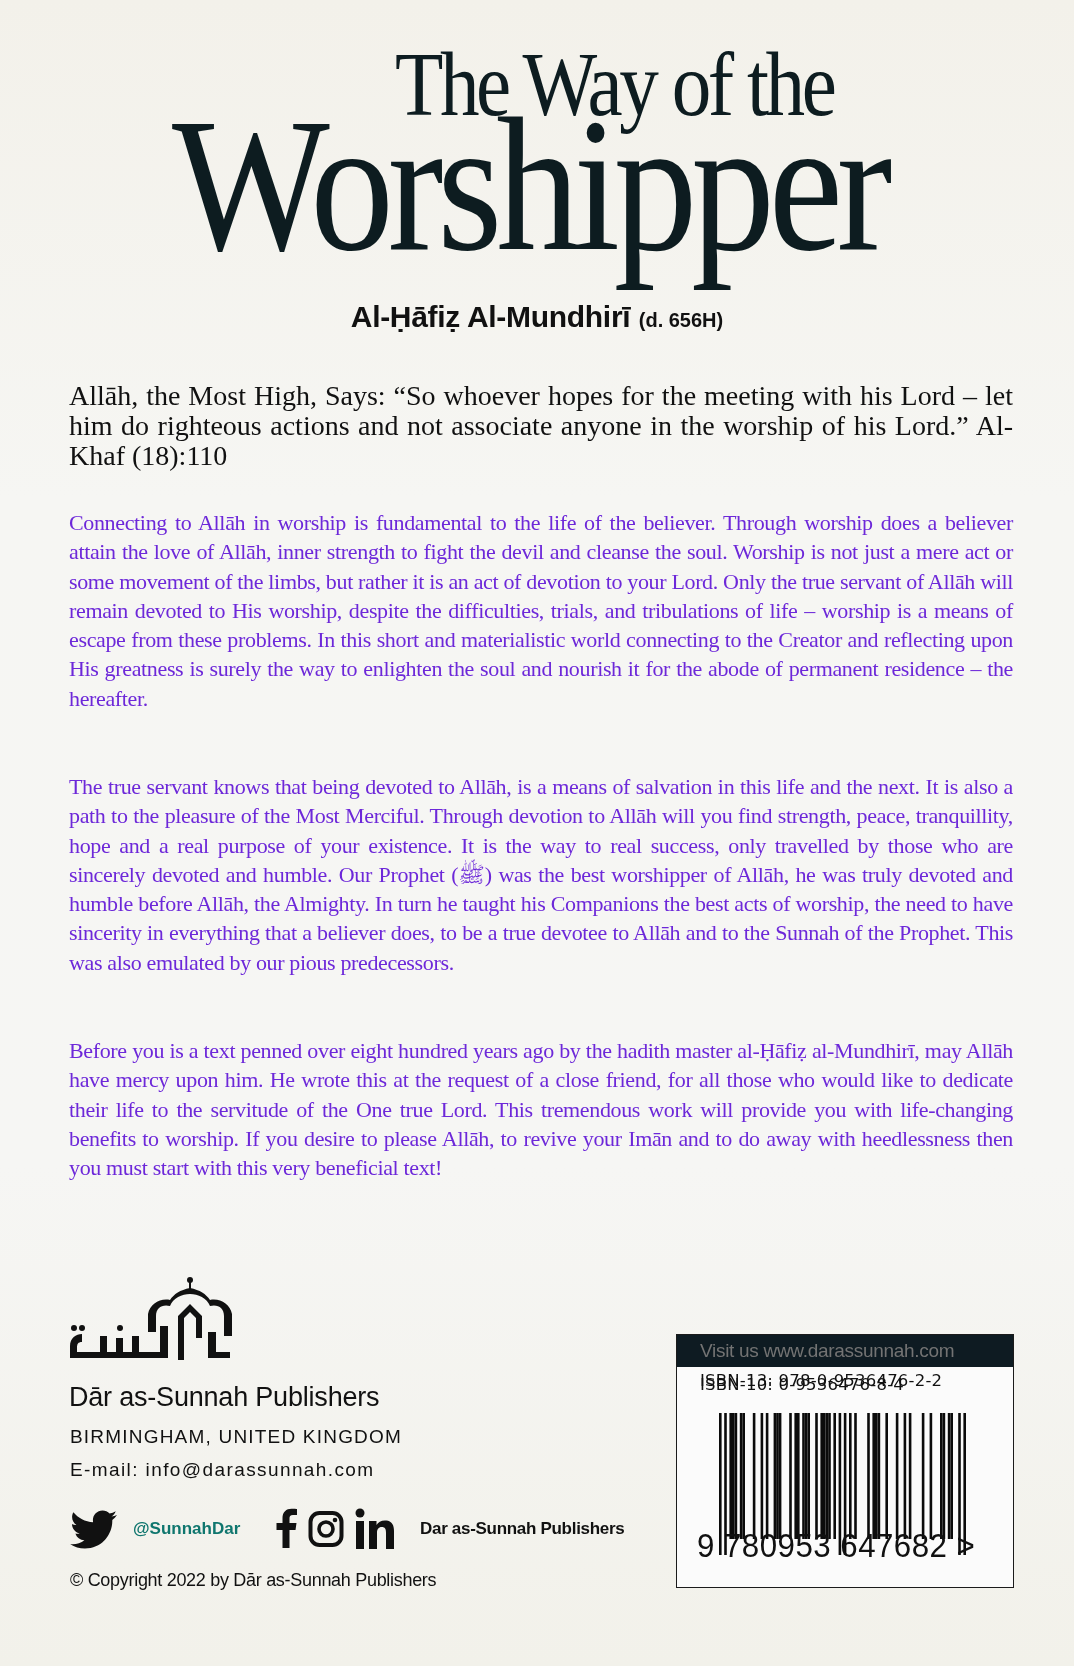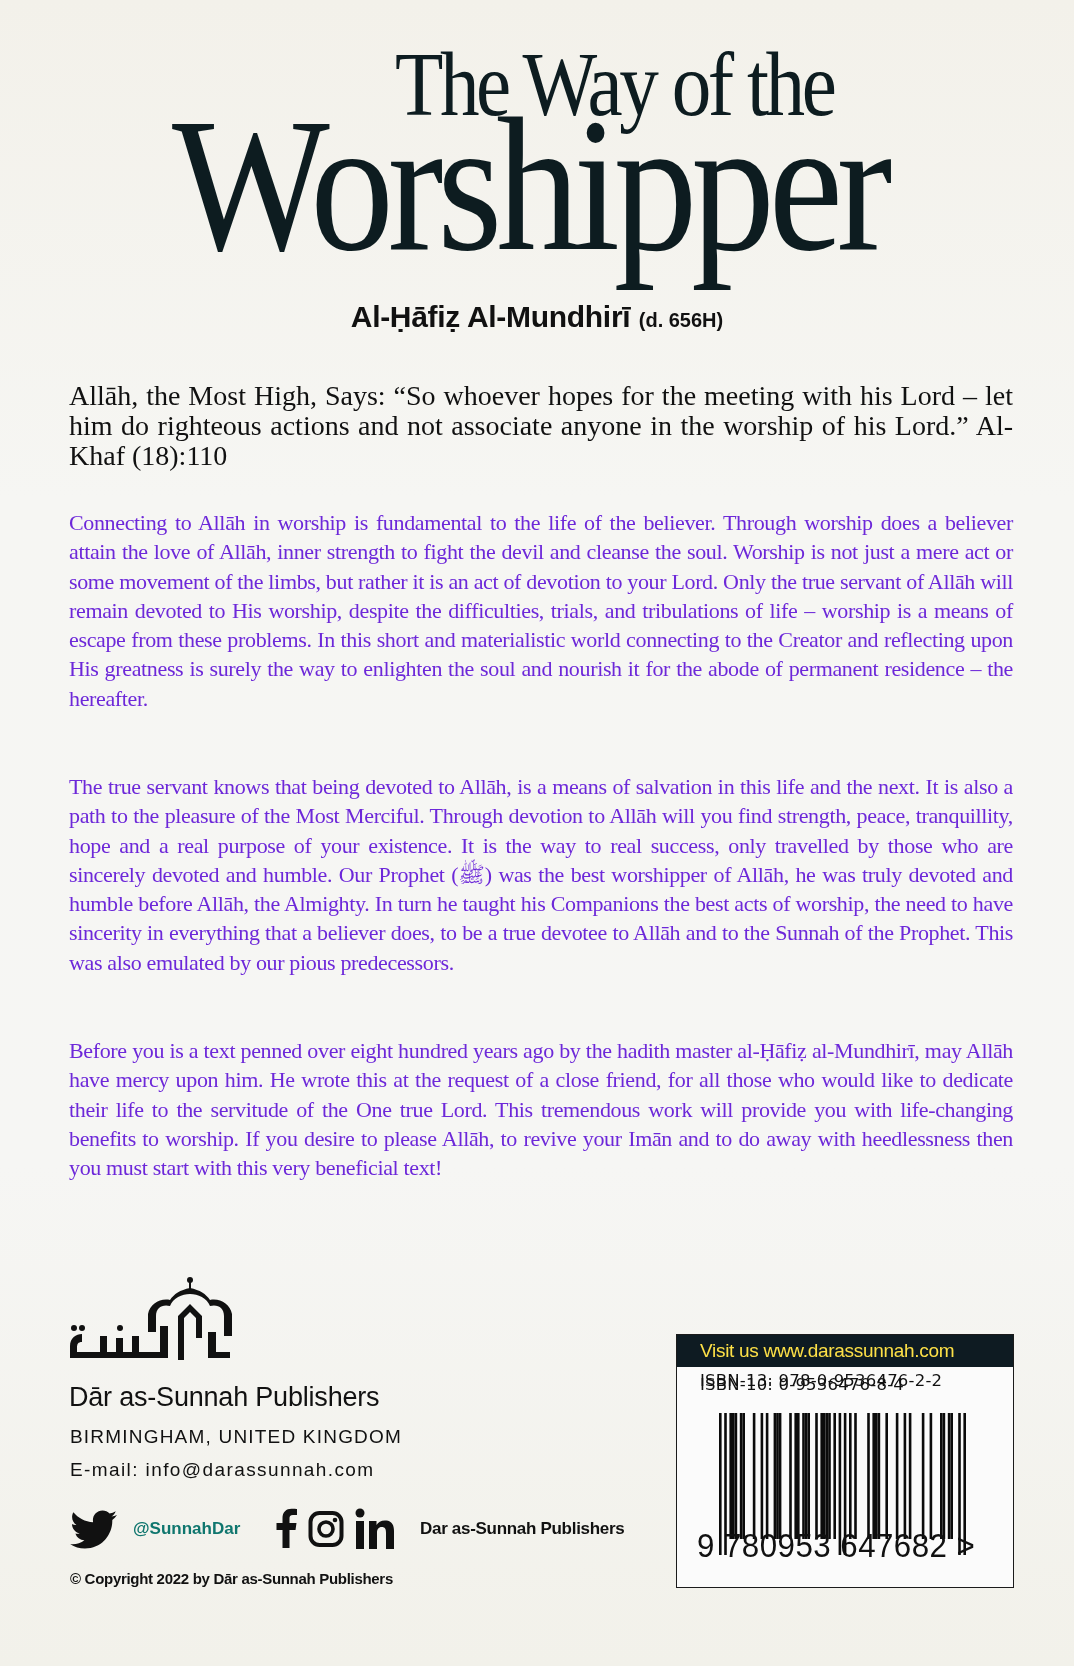--- a/index.html
+++ b/index.html
@@ -75,31 +75,31 @@
   .fb-icon { left: 205px; top: 0; width: 22px; height: 40px; }
   .ig-icon { left: 238px; top: 2px; width: 36px; height: 38px; }
   .li-icon { left: 285px; top: 0; width: 40px; height: 42px; }
   .social-name {
     left: 334px; top: 11px;
     font-family: "Liberation Sans", "DejaVu Sans", sans-serif; font-weight: bold;
     font-size: 17px; color: #111; white-space: nowrap; letter-spacing: -0.3px; margin-left: 16px;
   }
   .copyright {
     position: absolute; left: 70px; top: 1570px;
-    font-family: "Liberation Sans", "DejaVu Sans", sans-serif; font-weight: bold;
-    font-size: 15px; color: #111; white-space: nowrap; letter-spacing: -0.3px;
+    font-family: "Liberation Sans", "DejaVu Sans", sans-serif; font-weight: normal;
+    font-size: 18px; color: #111; white-space: nowrap; letter-spacing: -0.3px;
   }
 
   .isbn-box {
     position: absolute; left: 676px; top: 1334px; width: 338px; height: 254px;
     background: #fbfbfb; border: 1.5px solid #1b1b1b; box-sizing: border-box;
   }
   .isbn-header {
     position: absolute; left: 0; top: 0; width: 100%; height: 32px;
-    background: #0e1b22; color: #fde047;
+    background: #0e1b22; color: #737373;
     font-family: "Liberation Sans", "DejaVu Sans", sans-serif;
     font-size: 19px; line-height: 32px; text-indent: 23px; white-space: nowrap;
     letter-spacing: -0.3px;
   }
   .isbn-line {
     position: absolute; left: 23px;
     font-family: "DejaVu Sans", "Liberation Sans", sans-serif;
     font-size: 16.5px; color: #111; white-space: nowrap; letter-spacing: 0.2px;
   }
   #isbn13 { top: 36px; }

